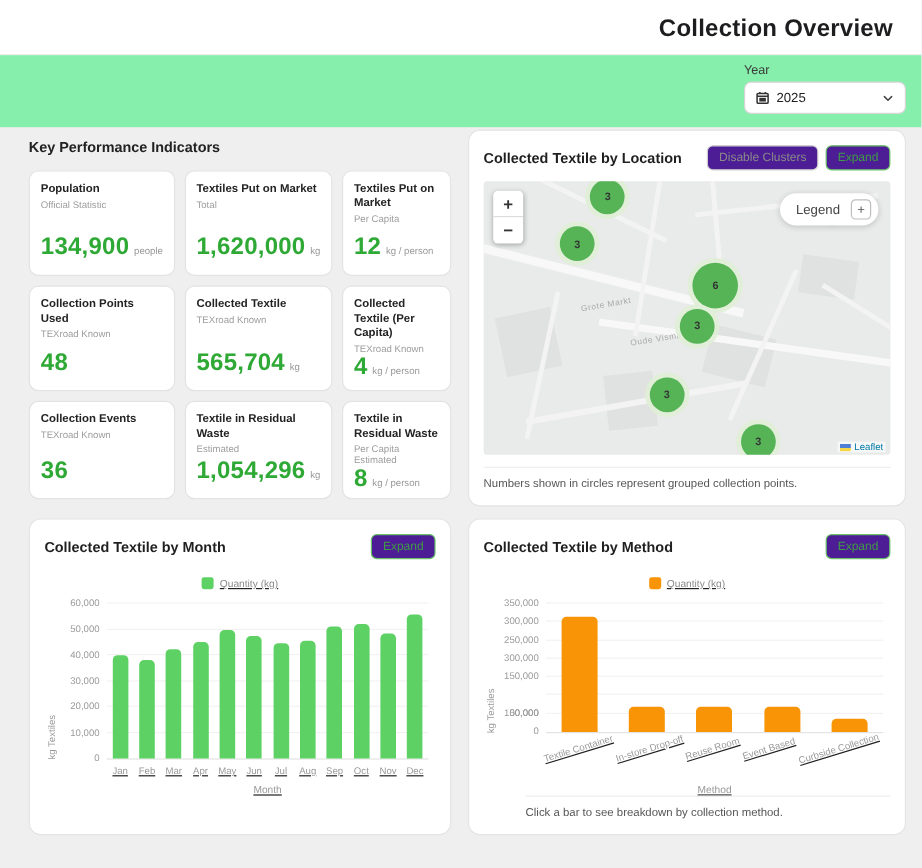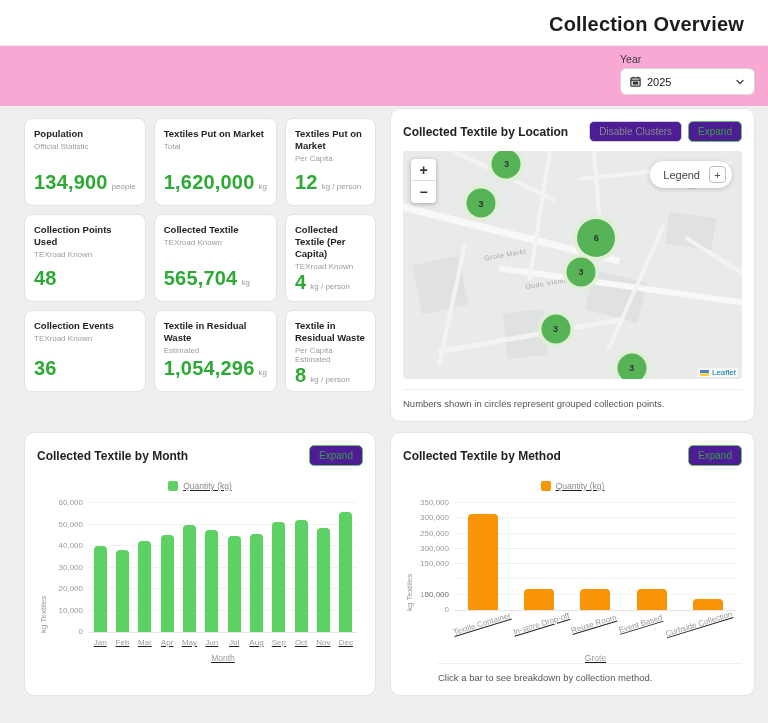--- a/index.html
+++ b/index.html
@@ -9,21 +9,21 @@
     background:#efeff0;
     font-family:"Liberation Sans", sans-serif;
     color:#222;
     overflow:hidden;
   }
   
   .header { background:#fff; padding:13px 24px 9px; border-bottom:1px solid #ececec; }
   .page-title { font-size:20px; font-weight:bold; color:#1d1d1f; letter-spacing:.2px;text-align:right; }
   .page-subtitle { font-size:10.5px; color:#8d8d8d; margin-top:3px; }
   
-  .topbar { background:#f9a8d4; padding:7px 13px 11px; display:flex; justify-content:flex-end; }
+  .topbar { background:#86efac; padding:7px 13px 11px; display:flex; justify-content:flex-end; }
   .year-group { width:135px; }
   .year-label { font-size:10.5px; color:#3a3a3a; margin-bottom:3px; }
   .year-select {
     display:flex; align-items:center; gap:6px; background:#fff;
     border:1px solid #d6d6d6; border-radius:6px; padding:5px 9px;
     font-size:11px; color:#222; cursor:pointer; height:27px;
   }
   .year-select .chev { margin-left:auto; display:flex; }
   
   .main { padding:2px 13px 12px 24px; display:grid; grid-template-columns:352px 365px; column-gap:14px; row-gap:10px; }
@@ -107,20 +107,21 @@
             <path d="M2 3.5 L5 6.5 L8 3.5" fill="none" stroke="#444" stroke-width="1.3" stroke-linecap="round" stroke-linejoin="round"></path>
           </svg>
       </span>
     </div>
   </div>
 </div>
 
 <div class="main">
 
   <div class="kpi-col">
+    <div class="section-heading">Key Performance Indicators</div>
     <div class="kpi-grid" id="kpi-grid">
         <div class="kpi-card">
           <div class="kpi-title">Population</div>
           <div class="kpi-sub">Official Statistic</div>
           <div class="kpi-value-row">
             <span class="kpi-value">134,900</span>
             <span class="kpi-unit">people</span>
           </div>
         </div>
         <div class="kpi-card">
@@ -346,19 +347,19 @@
           </div>
       </div>
       <div class="xlabels-outer">
         <div class="xlabels rot" id="chart1-xlabels">
             <span>Textile Container</span>
             <span>In-store Drop-off</span>
             <span>Reuse Room</span>
             <span>Event Based</span>
             <span>Curbside Collection</span>
           </div>
-        <div class="x-title">Grote</div>
+        <div class="x-title">Method</div>
       </div>
     </div>
     <div class="card-note" style="margin-top:auto;margin-left:35px;">Click a bar to see breakdown by collection method.</div>
   </div>
 
 </div>
 
 </body></html>

